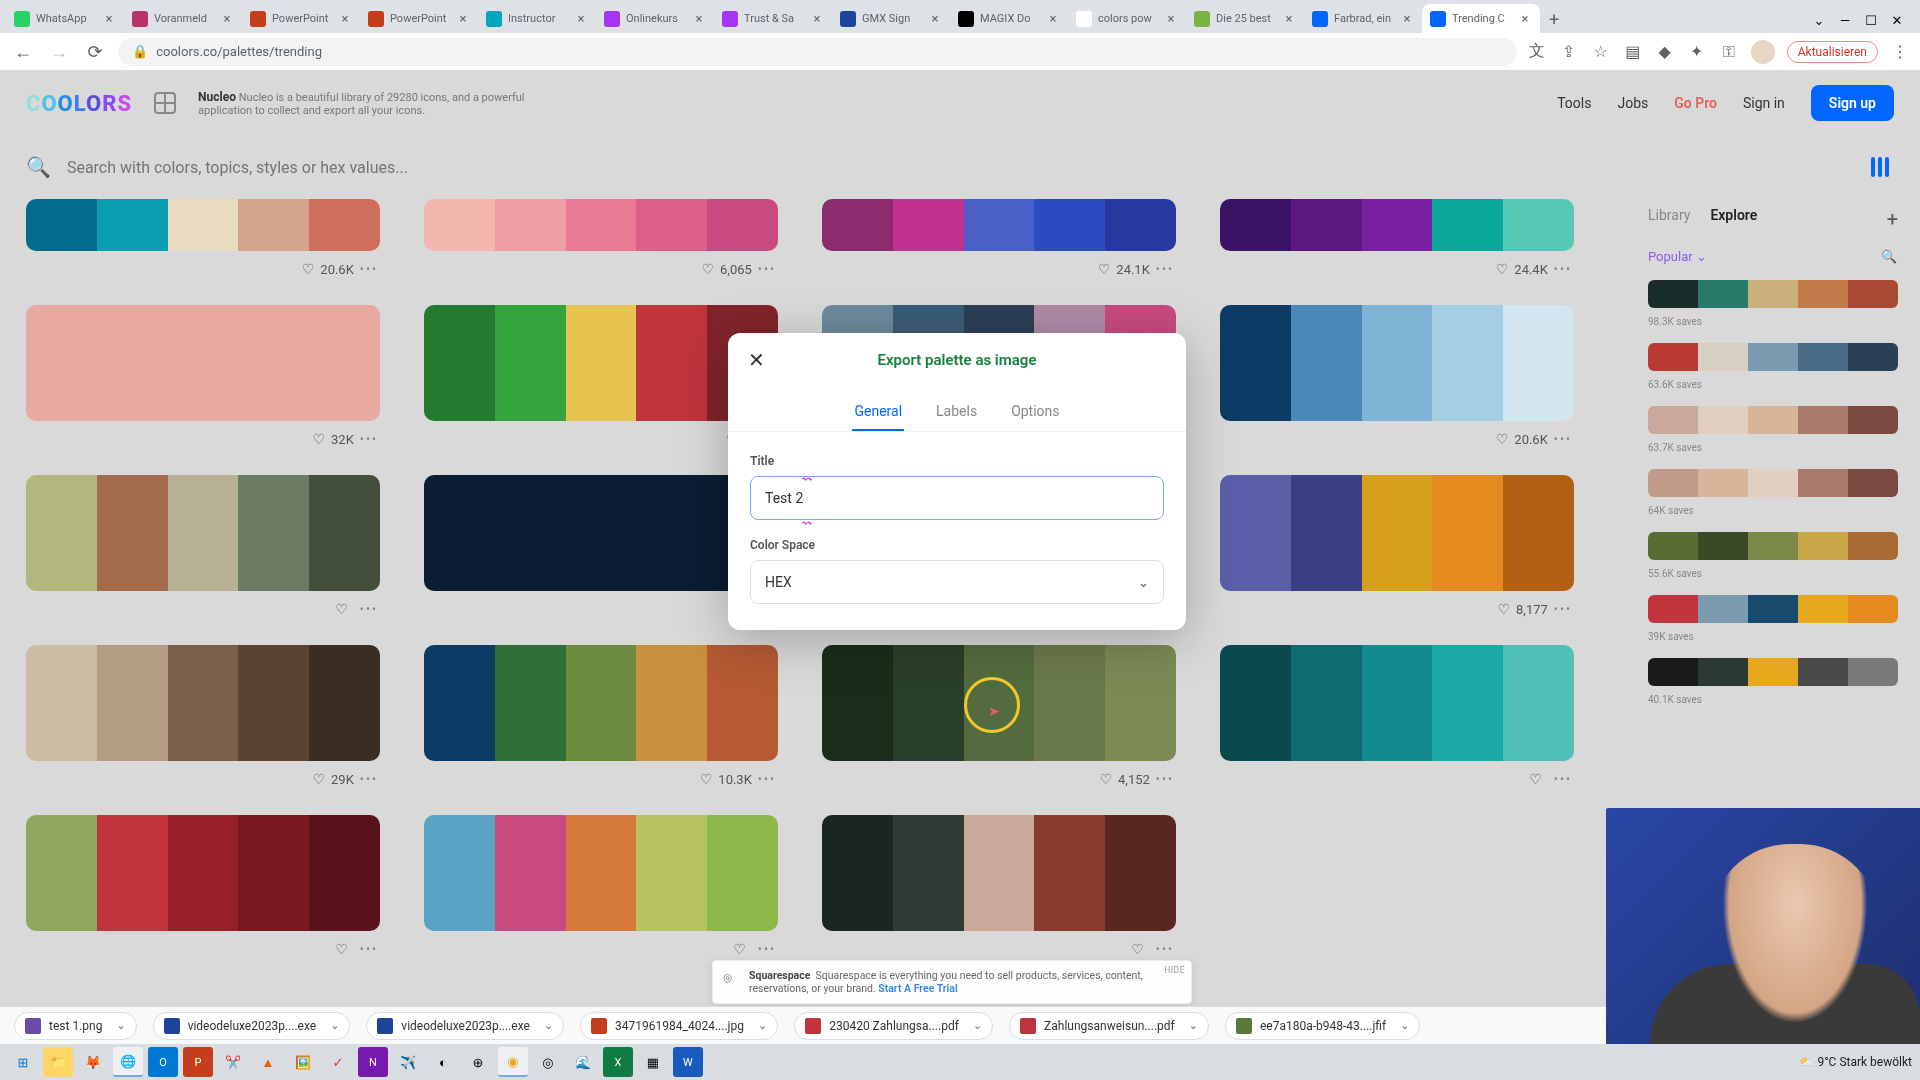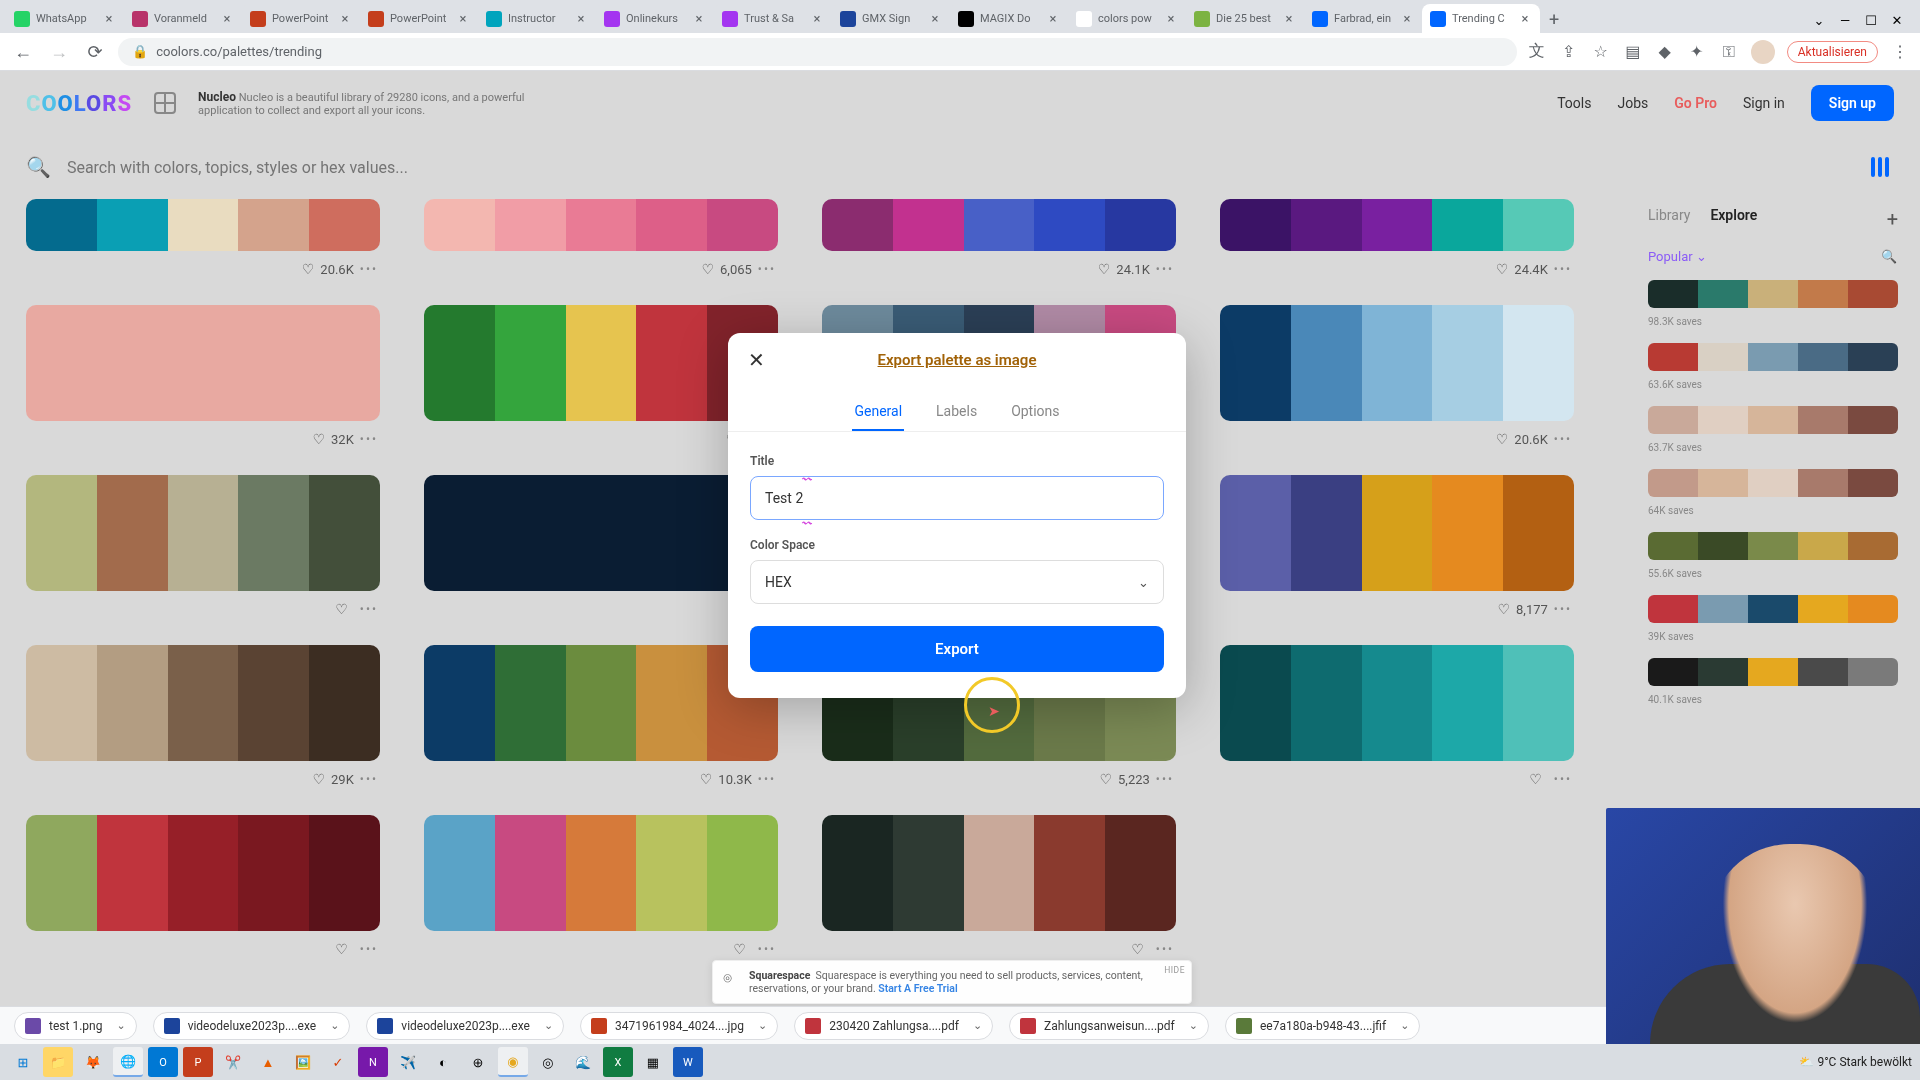--- a/index.html
+++ b/index.html
@@ -61,21 +61,21 @@
 .rp-add { margin-left: auto; font-size: 20px; color: #555; }
 .rp-filter { display: flex; align-items: center; justify-content: space-between; font-size: 13px; color: #8b5cf6; padding-bottom: 16px; }
 .mini-row { margin-bottom: 16px; }
 .mini-swatch { height: 28px; border-radius: 6px; overflow: hidden; display: flex; }
 .mini-swatch .sw { flex: 1; }
 .mini-label { font-size: 10px; color: #888; padding-top: 8px; }
 .backdrop-dim { position:absolute; inset:0; top: 135px; bottom: 74px; background: rgba(120,120,120,0.28); }
 .modal { position: absolute; left: 728px; top: 333px; width: 458px; background: #fff; border-radius: 12px; box-shadow: 0 10px 50px rgba(0,0,0,0.25); }
 .modal-head { padding: 18px 22px; display: flex; align-items: center; position: relative; }
 .modal-close { position: absolute; left: 20px; font-size: 20px; color: #333; cursor: pointer; }
-.modal-title { margin: 0 auto; font-size: 15px; font-weight: 600; color: #a16207; text-decoration: underline; }
+.modal-title { margin: 0 auto; font-size: 15px; font-weight: 600; color: #15803d; }
 .modal-tabs { display: flex; justify-content: center; gap: 30px; border-bottom: 1px solid #eee; padding: 6px 0 0; }
 .modal-tab { padding: 10px 2px; font-size: 14px; color: #888; border-bottom: 2px solid transparent; }
 .modal-tab.active { color: #0066ff; border-bottom-color: #0066ff; }
 .modal-body { padding: 22px 22px 26px; }
 .field-label { font-size: 12px; color: #555; font-weight: 600; margin-bottom: 8px; }
 .text-input { width: 100%; height: 44px; border: 1.5px solid #7aa7ff; border-radius: 8px; padding: 0 14px; font-size: 14px; color: #333; }
 .select-box { width: 100%; height: 44px; border: 1px solid #ddd; border-radius: 8px; padding: 0 14px; font-size: 14px; color: #333; display: flex; align-items: center; justify-content: space-between; margin-top: 8px; }
 .chev { font-size: 13px; color: #555; }
 .export-btn { width: 100%; height: 46px; background: #0066ff; color: #fff; border: none; border-radius: 8px; font-size: 15px; font-weight: 600; margin-top: 22px; cursor: pointer; }
 .annot { position: absolute; width: 56px; height: 56px; border: 3px solid #f2c928; border-radius: 50%; pointer-events: none; }
@@ -443,21 +443,21 @@
         <div class="palette-card">
           <div class="palette-swatch">
             <div class="sw" style="background: rgb(26, 45, 26);"></div>
             <div class="sw" style="background: rgb(42, 63, 42);"></div>
             <div class="sw" style="background: rgb(83, 107, 62);"></div>
             <div class="sw" style="background: rgb(107, 122, 74);"></div>
             <div class="sw" style="background: rgb(123, 138, 85);"></div>
           </div>
           <div class="palette-meta">
             <span class="heart">♡</span>
-            <span>5,223</span>
+            <span>4,152</span>
             <span class="dots">•••</span>
           </div>
         </div>
         <div class="palette-card">
           <div class="palette-swatch">
             <div class="sw" style="background: rgb(10, 74, 79);"></div>
             <div class="sw" style="background: rgb(14, 107, 111);"></div>
             <div class="sw" style="background: rgb(21, 138, 142);"></div>
             <div class="sw" style="background: rgb(29, 168, 168);"></div>
             <div class="sw" style="background: rgb(79, 192, 184);"></div>
@@ -612,21 +612,20 @@
     <div style="position:relative;">
       <input class="text-input" value="Test 2" style="">
       <span class="squirc" style="left:52px;top:-6px;">〰</span>
       <span class="squirc" style="left:52px;top:38px;">〰</span>
     </div>
     <div class="field-label" style="margin-top:18px;">Color Space</div>
     <div class="select-box">
       <span>HEX</span>
       <span class="chev">⌄</span>
     </div>
-    <button class="export-btn">Export</button>
   </div>
   <div class="annot" style="left:236px;top:344px;"></div>
   <div class="cursor-pt" style="left:260px;top:370px;">➤</div>
 </div>
 
 <div class="ad-strip">
   <span style="position:absolute;left:10px;top:10px;">◎</span>
   <b>Squarespace</b>&nbsp;
   <span>Squarespace is everything you need to sell products, services, content, reservations, or your brand.</span>
   <span class="ad-cta">Start A Free Trial</span>

